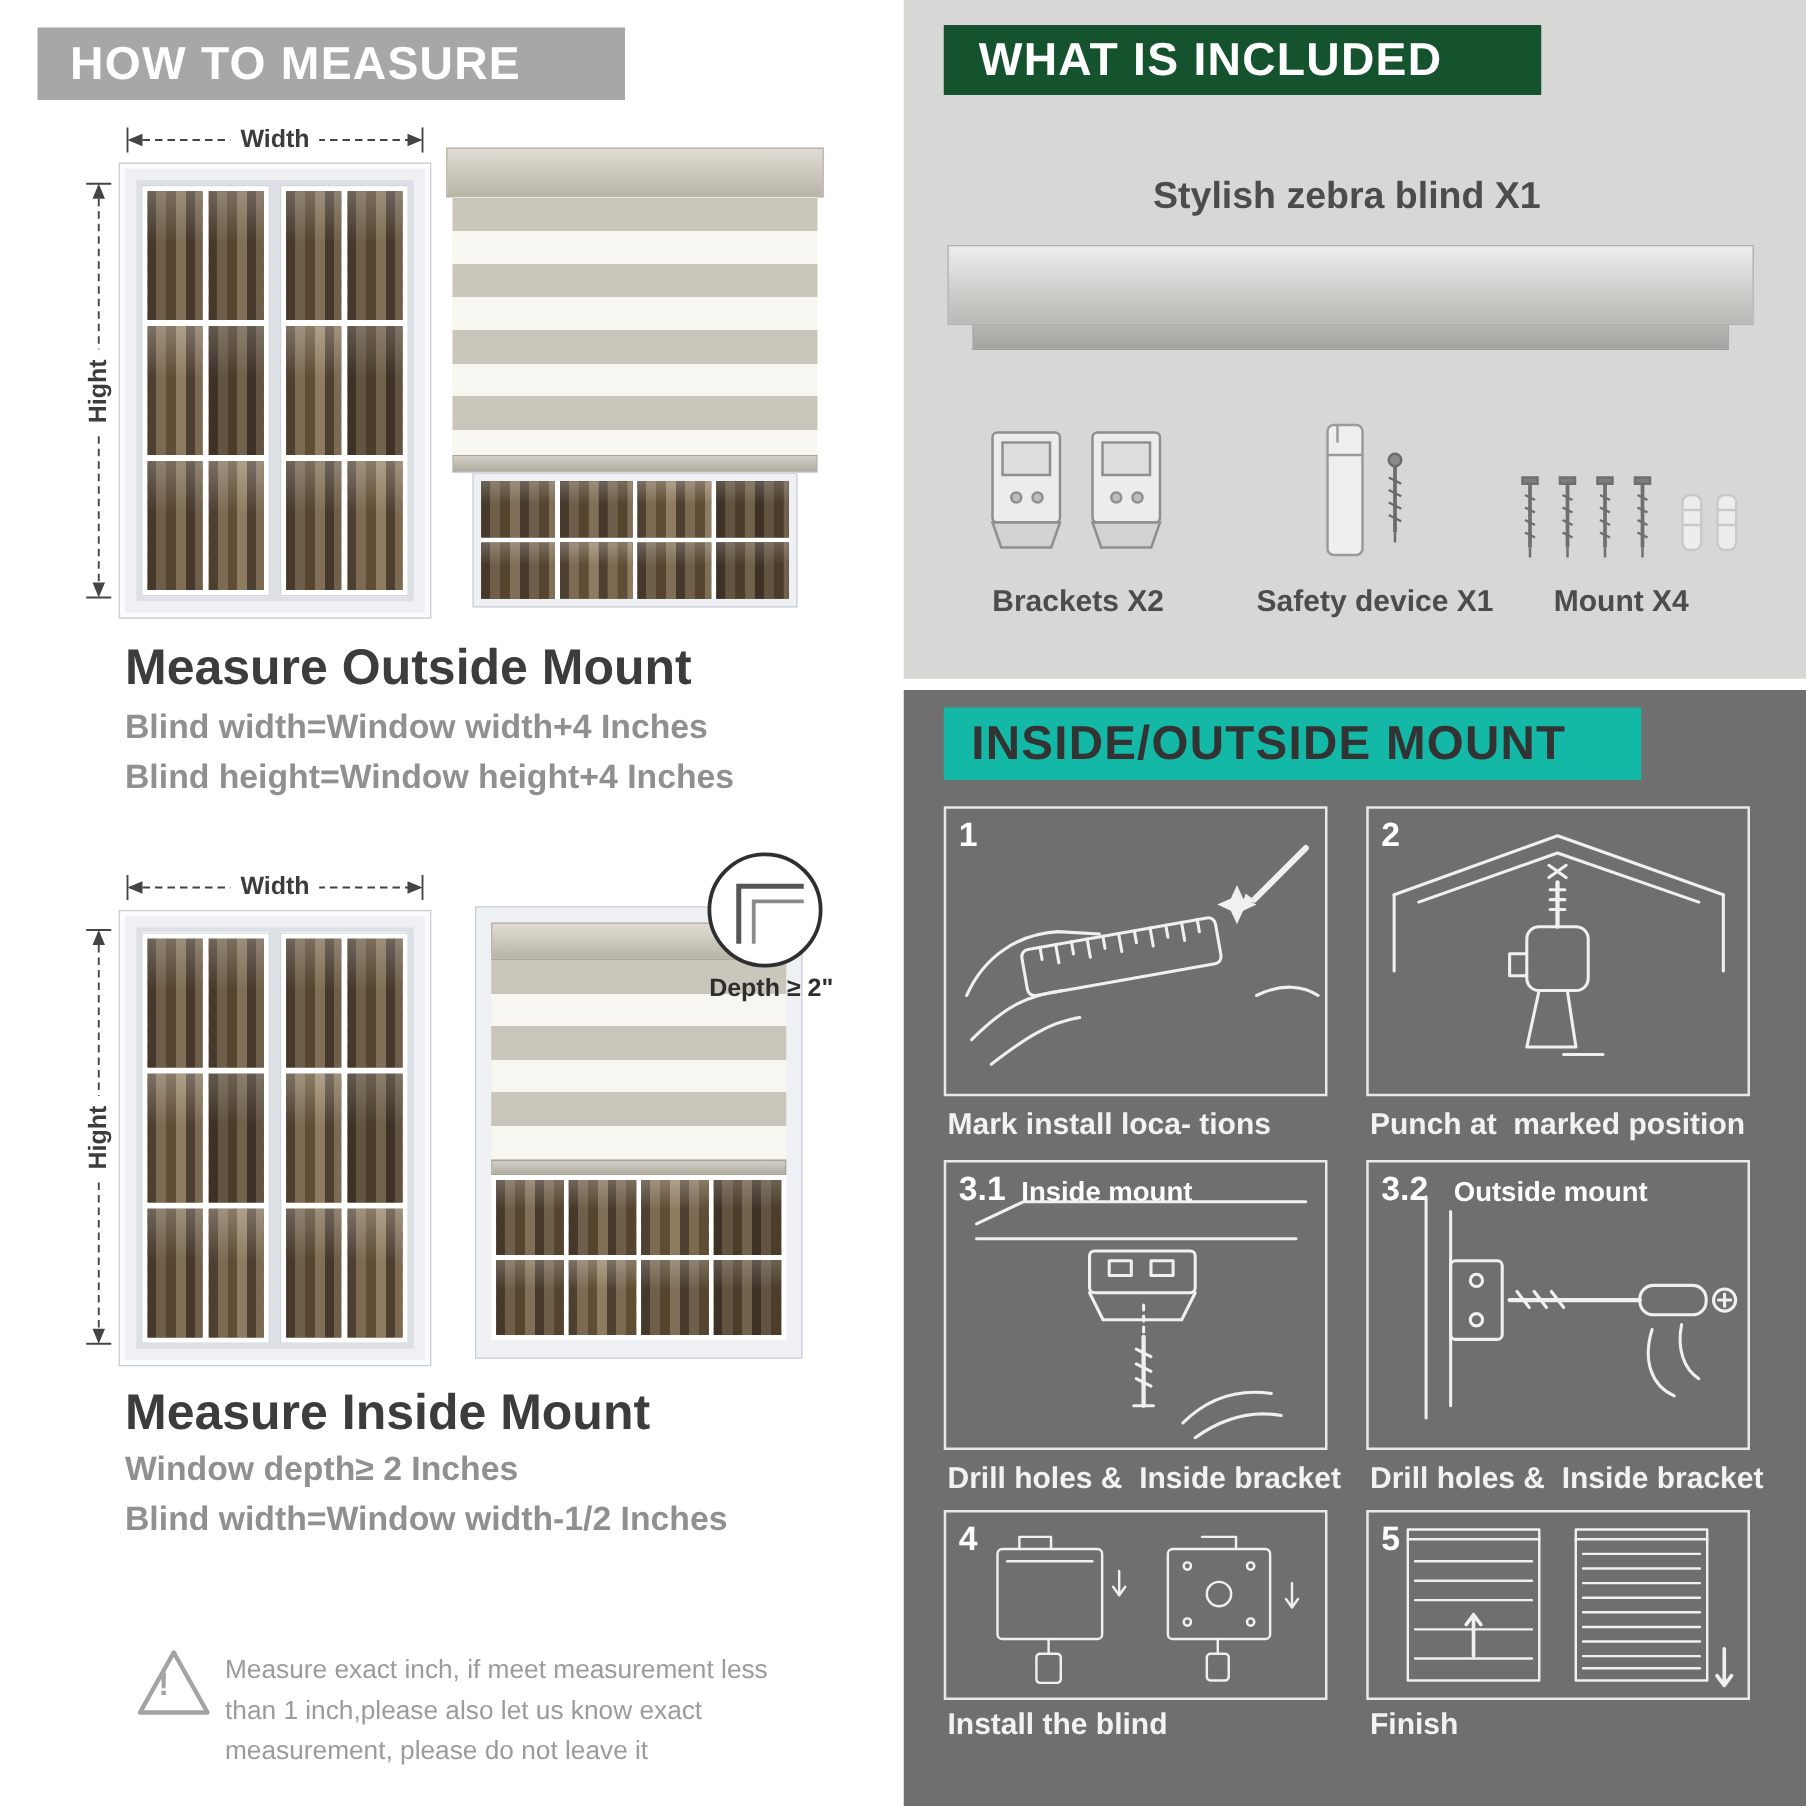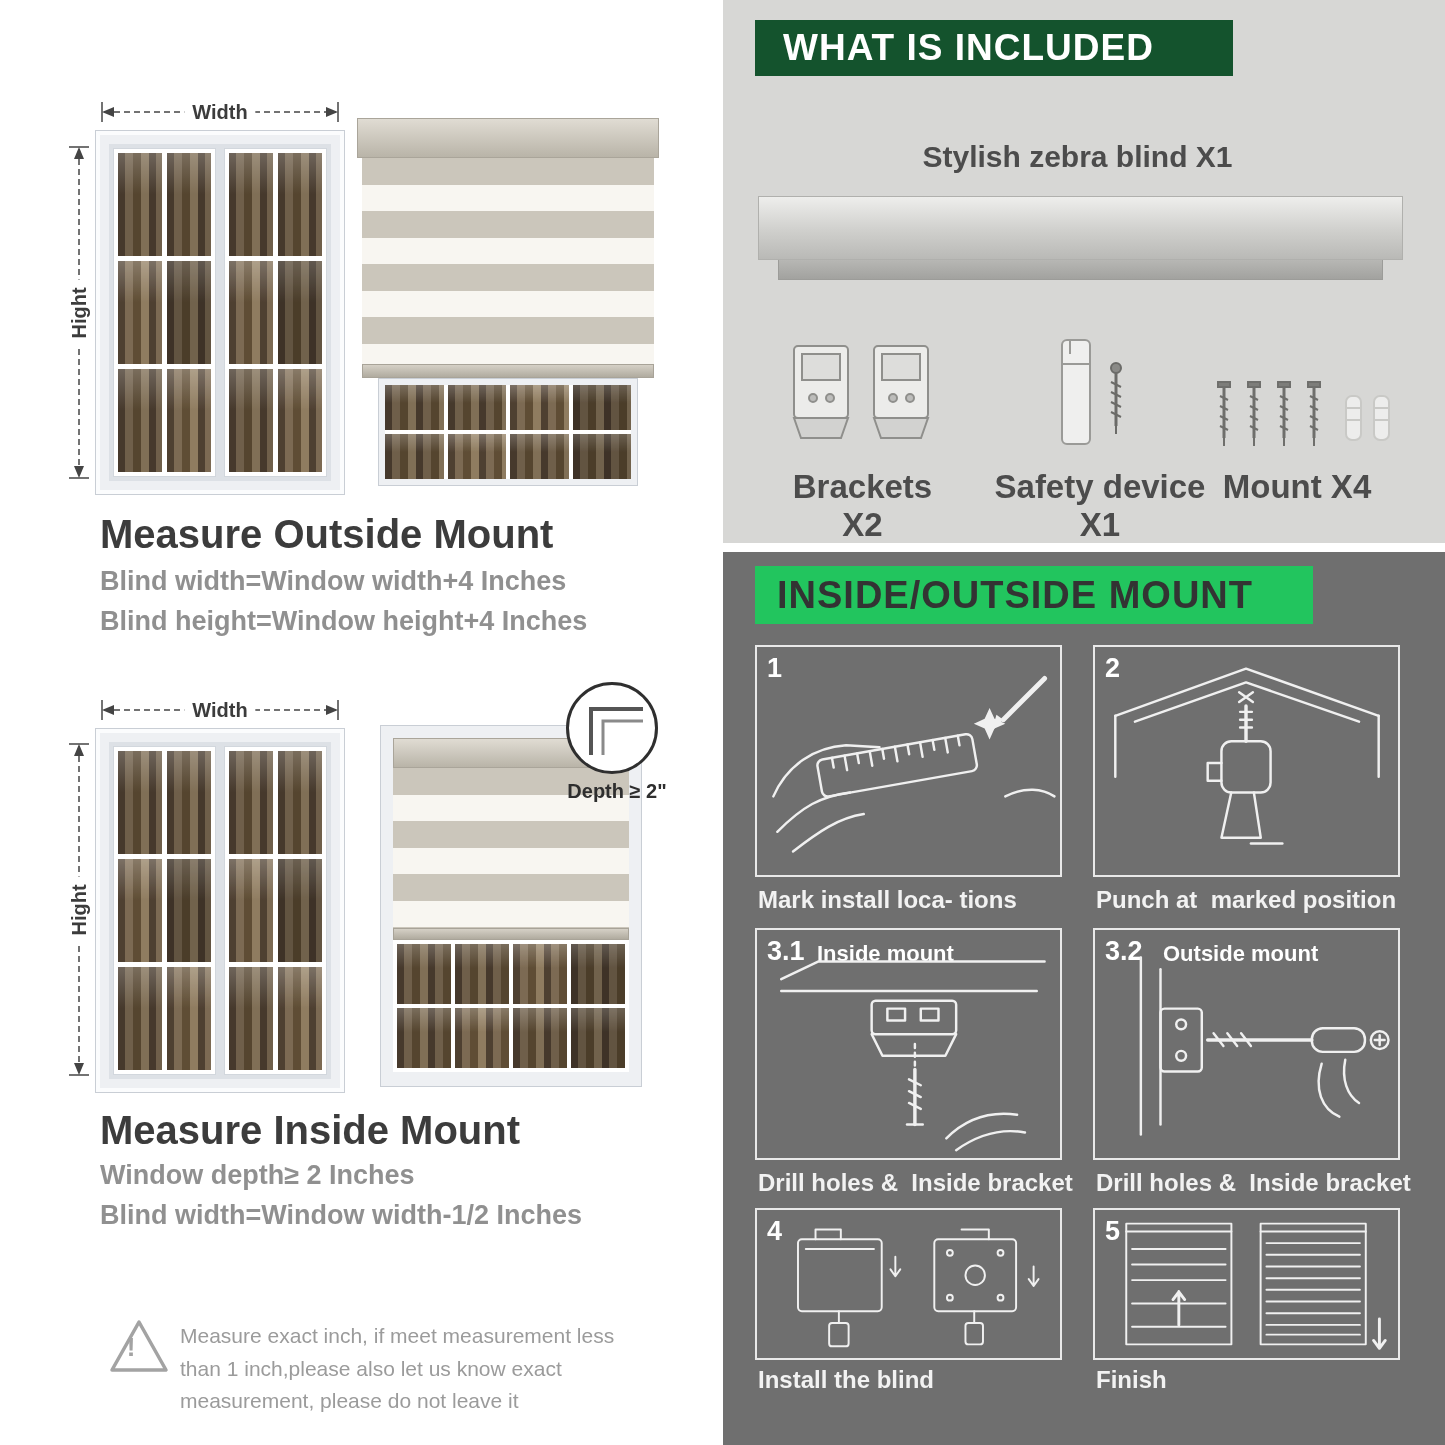--- a/index.html
+++ b/index.html
@@ -41,39 +41,40 @@
   .depth-label{font-size:20px;font-weight:bold;color:#2e2e2e;text-align:center}
 
   .warn-text{font-size:21px;color:#9b9b9b;line-height:1.55}
   .warn-mark{font-size:26px;font-weight:bold;color:#a3a3a3;text-align:center}
 
   
   .right-top{background:#d7d7d5}
   .banner-included{background:#14532d;color:#fff;font-weight:bold;font-size:37px;
                    letter-spacing:1px;line-height:56px;padding-left:28px}
   .included-label{font-size:30px;font-weight:bold;color:#4c4c4c;text-align:center}
-  .item-label{font-size:33px;font-weight:bold;color:#4c4c4c;text-align:center}
+  .item-label{font-size:24px;font-weight:bold;color:#4c4c4c;text-align:center}
   .hr-top{height:64px;background:linear-gradient(180deg,#eeeeec,#cfcfcc 55%,#b9b9b6);border:1px solid #b0b0ad}
   .hr-lip{height:20px;margin:0 20px;background:linear-gradient(180deg,#b7b7b4,#a2a29f);
           border:1px solid #9c9c99;border-top:none}
 
   .right-bottom{background:#6f6f6f}
-  .banner-mount{background:#22c55e;color:#333;font-weight:bold;font-size:38px;
+  .banner-mount{background:#14b8a6;color:#333;font-weight:bold;font-size:38px;
                 letter-spacing:1px;line-height:58px;padding-left:22px}
   .panel{border:2px solid #e9e9e9}
   .p-num{position:absolute;top:6px;left:10px;color:#fff;font-size:27px;font-weight:bold}
   .p-title{position:absolute;top:11px;left:60px;color:#fff;font-size:22px;font-weight:bold}
   .caption{color:#f2f2f2;font-size:24px;font-weight:bold;white-space:pre-wrap}
   .stepart{position:absolute;left:0;top:0;width:100%;height:100%}
 </style>
 </head>
 <body>
 
 <div id="canvas">
 
+  <div class="abs banner-left" style="left:30px;top:22px;width:470px;height:58px">HOW TO MEASURE</div>
 
   <div class="abs" style="left:100px;top:100px;width:240px;height:24px">
     <svg width="240" height="24" viewBox="0 0 240 24">
       <line x1="4" y1="12" x2="236" y2="12" stroke="#444" stroke-width="1.5" stroke-dasharray="6 4"></line>
       <path d="M2,12 l12,-5 v10 z" fill="#444"></path>
         <path d="M238,12 l-12,-5 v10 z" fill="#444"></path>
       <line x1="2" y1="2" x2="2" y2="22" stroke="#444" stroke-width="1.5"></line>
       <line x1="238" y1="2" x2="238" y2="22" stroke="#444" stroke-width="1.5"></line>
     </svg>
     <span class="arrow-label">Width</span>

